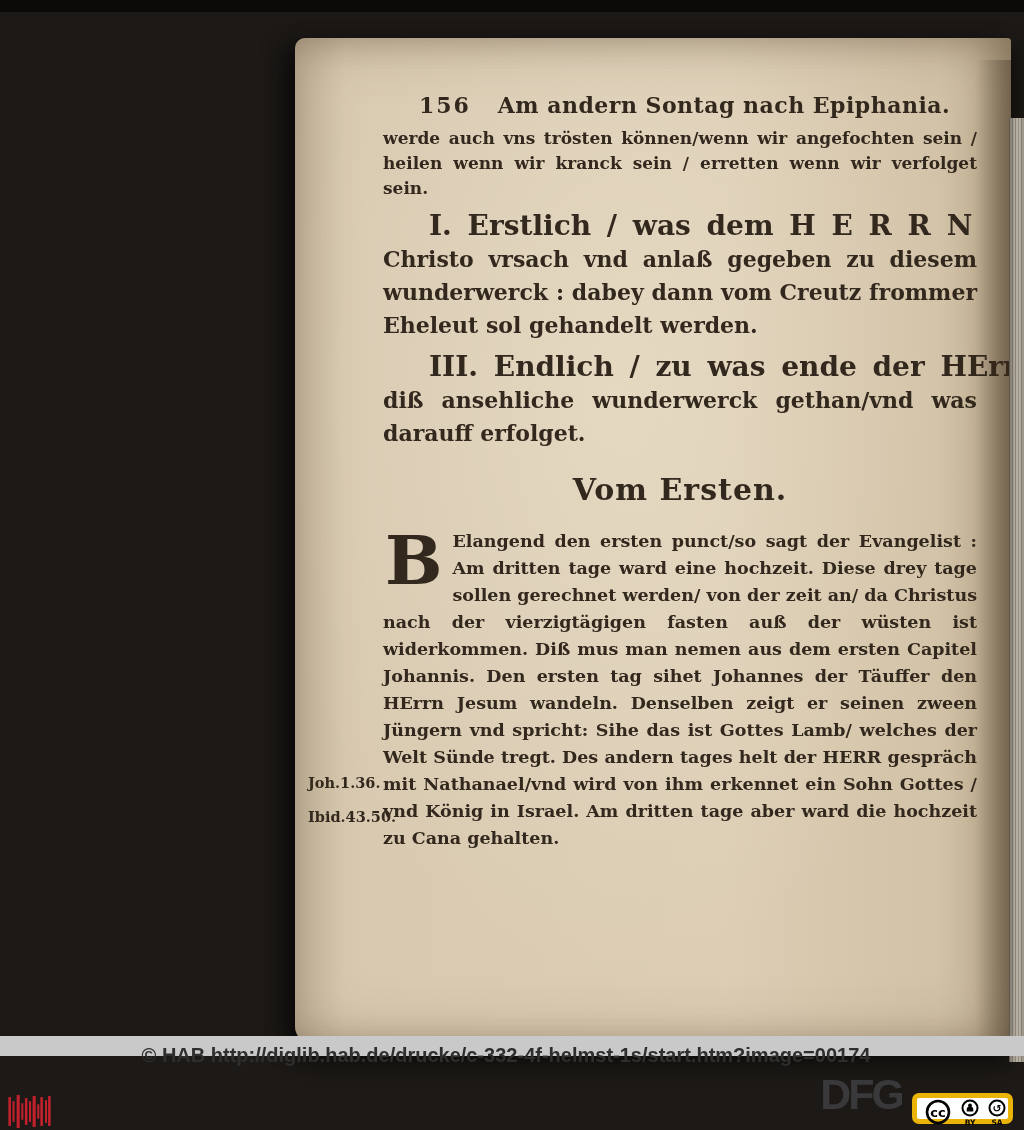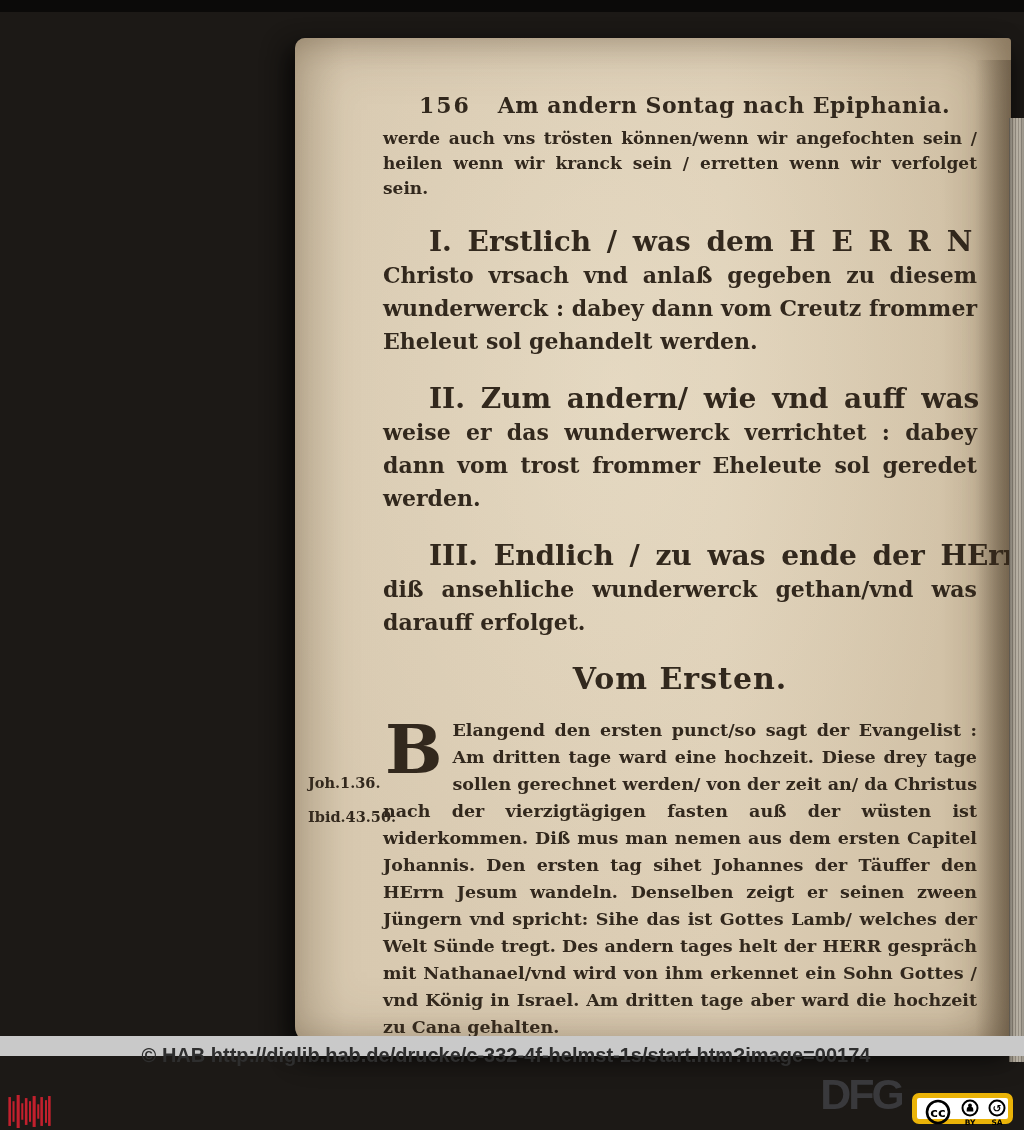--- a/index.html
+++ b/index.html
@@ -19,21 +19,21 @@
          box-shadow:inset 0 0 60px rgba(90,70,45,0.35), inset -18px 0 30px rgba(70,50,30,0.28);}
   .textcol{position:absolute;left:88px;top:56px;width:594px;}
 
   .headrow{display:flex;align-items:baseline;font-weight:bold;font-size:22px;line-height:22px;}
   .pagenum{margin-left:36px;letter-spacing:2px;}
   .runhead{flex:1;text-align:center;letter-spacing:0.5px;}
 
   .p-small{margin-top:10px;font-size:17px;line-height:25px;font-weight:bold;text-align:justify;}
   .p-med{margin-top:6px;font-size:22px;line-height:29px;font-weight:bold;text-align:justify;text-indent:16px;}
 
-  .sec{margin-top:24px;}
+  .sec{margin-top:8px;}
   .sec-head{font-size:28px;line-height:34px;font-weight:bold;text-indent:46px;word-spacing:6px;white-space:nowrap;}
   .sec-body{font-size:22px;line-height:33px;font-weight:bold;text-align:justify;}
 
   .subhead{margin-top:22px;font-size:30px;line-height:36px;font-weight:bold;text-align:center;letter-spacing:1px;}
 
   .mainp{margin-top:20px;font-size:17.5px;line-height:27px;font-weight:bold;text-align:justify;}
   .dropcap{float:left;font-size:68px;line-height:56px;padding:4px 10px 0 2px;font-weight:bold;}
 
   .mnote{position:absolute;left:13px;font-size:14.5px;font-weight:bold;white-space:nowrap;}
   .mnote1{top:736px;}
@@ -72,24 +72,20 @@
         <span class="runhead">Am andern Sontag nach Epiphania.</span>
       </div>
 
       <div class="p-small">werde auch vns trösten können/wenn wir angefochten sein / heilen wenn wir kranck sein / erretten wenn wir verfolget sein.</div>
 
       <div class="sec">
         <div class="sec-head">I. Erstlich / was dem H E R R N</div>
         <div class="sec-body">Christo vrsach vnd anlaß gegeben zu diesem wunderwerck : dabey dann vom Creutz frommer Eheleut sol gehandelt werden.</div>
       </div>
 
-      <div class="sec">
-        <div class="sec-head">II. Zum andern/ wie vnd auff was</div>
-        <div class="sec-body">weise er das wunderwerck verrichtet : dabey dann vom trost frommer Eheleute sol geredet werden.</div>
-      </div>
 
       <div class="sec">
         <div class="sec-head">III. Endlich / zu was ende der HErr</div>
         <div class="sec-body">diß ansehliche wunderwerck gethan/vnd was darauff erfolget.</div>
       </div>
 
       <div class="subhead">Vom Ersten.</div>
 
       <div class="mainp">
         <span class="dropcap">B</span><span>Elangend den ersten punct/so sagt der Evangelist : Am dritten tage ward eine hochzeit. Diese drey tage sollen gerechnet werden/ von der zeit an/ da Christus nach der vierzigtägigen fasten auß der wüsten ist widerkommen. Diß mus man nemen aus dem ersten Capitel Johannis. Den ersten tag sihet Johannes der Täuffer den HErrn Jesum wandeln. Denselben zeigt er seinen zween Jüngern vnd spricht: Sihe das ist Gottes Lamb/ welches der Welt Sünde tregt. Des andern tages helt der HERR gespräch mit Nathanael/vnd wird von ihm erkennet ein Sohn Gottes / vnd König in Israel. Am dritten tage aber ward die hochzeit zu Cana gehalten.</span>

